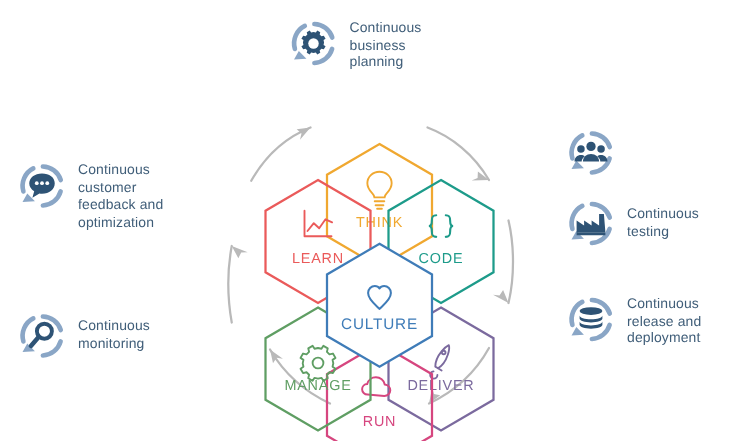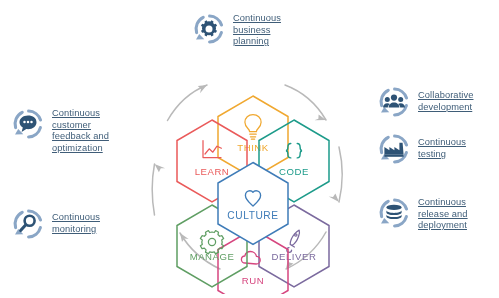--- a/index.html
+++ b/index.html
@@ -32,21 +32,20 @@
     flex: 0 0 34px;
   }
   .badge svg { display: block; width: 34px; height: 34px; }
 
   .callout-text {
     color: #3f5d78;
     font-size: 9.3px;
     line-height: 11.6px;
     letter-spacing: 0.01em;
     white-space: pre-line;
-    text-decoration: underline;
   }
 
   
   #callout-planning   { left: 192px; top: 12px;  }
   #callout-planning .callout-text { padding-top: 1px; }
 
   #callout-collab     { left: 377px; top: 85px;  }
   #callout-testing    { left: 377px; top: 132px; }
   #callout-release    { left: 377px; top: 196px; }
   #callout-release .callout-text { padding-top: 1px; }
@@ -111,22 +110,20 @@
       <g fill="#2e5375">
         <circle cx="17" cy="12.6" r="3.1"></circle>
         <path d="M11.6 22.6c0-3.0 2.4-5.0 5.4-5.0s5.4 2.0 5.4 5.0z"></path>
         <circle cx="10.3" cy="14.4" r="2.5"></circle>
         <path d="M6.0 22.6c0-2.6 1.9-4.3 4.3-4.3 1.0 0 1.9.3 2.6.8-1.3 1.0-2.1 2.2-2.1 3.5z"></path>
         <circle cx="23.7" cy="14.4" r="2.5"></circle>
         <path d="M28.0 22.6c0-2.6-1.9-4.3-4.3-4.3-1.0 0-1.9.3-2.6.8 1.3 1.0 2.1 2.2 2.1 3.5z"></path>
       </g>
     </svg>
   </div>
-  <div class="callout-text">Collaborative
-development</div>
 </div>
 
 <div class="callout" id="callout-testing">
   <div class="badge">
     <svg viewBox="0 0 34 34">
       <g fill="none" stroke="#8aa6c6" stroke-width="3.1" stroke-linecap="round">
         <path d="M4.6 20.6a13 13 0 0 1 6.6-15.3"></path>
         <path d="M17.6 4.0a13 13 0 0 1 11.9 9.0"></path>
         <path d="M29.4 20.6a13 13 0 0 1-11.8 9.4"></path>
       </g>

